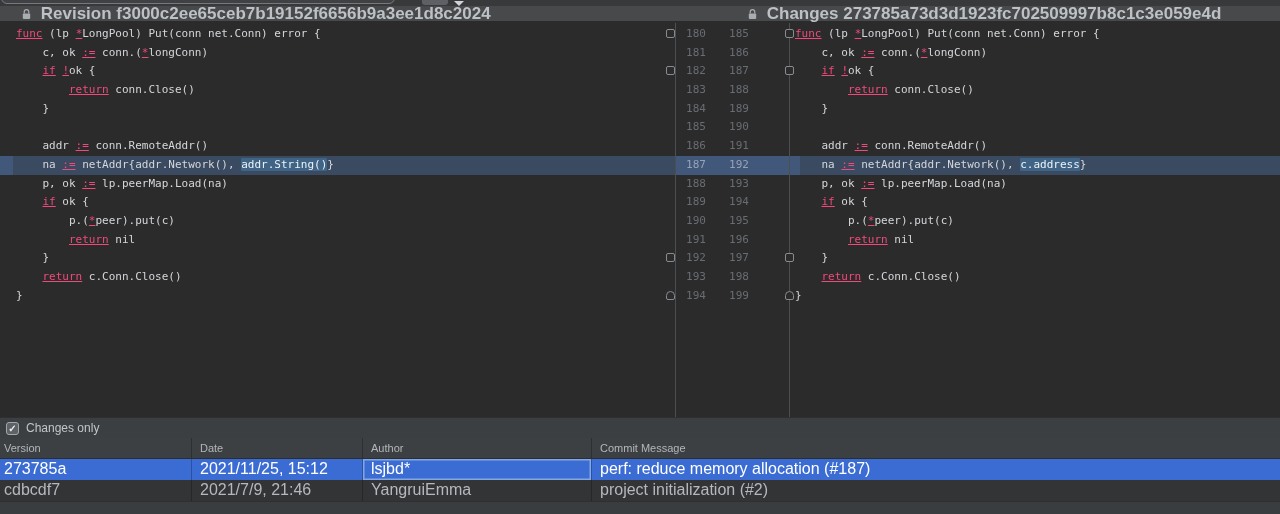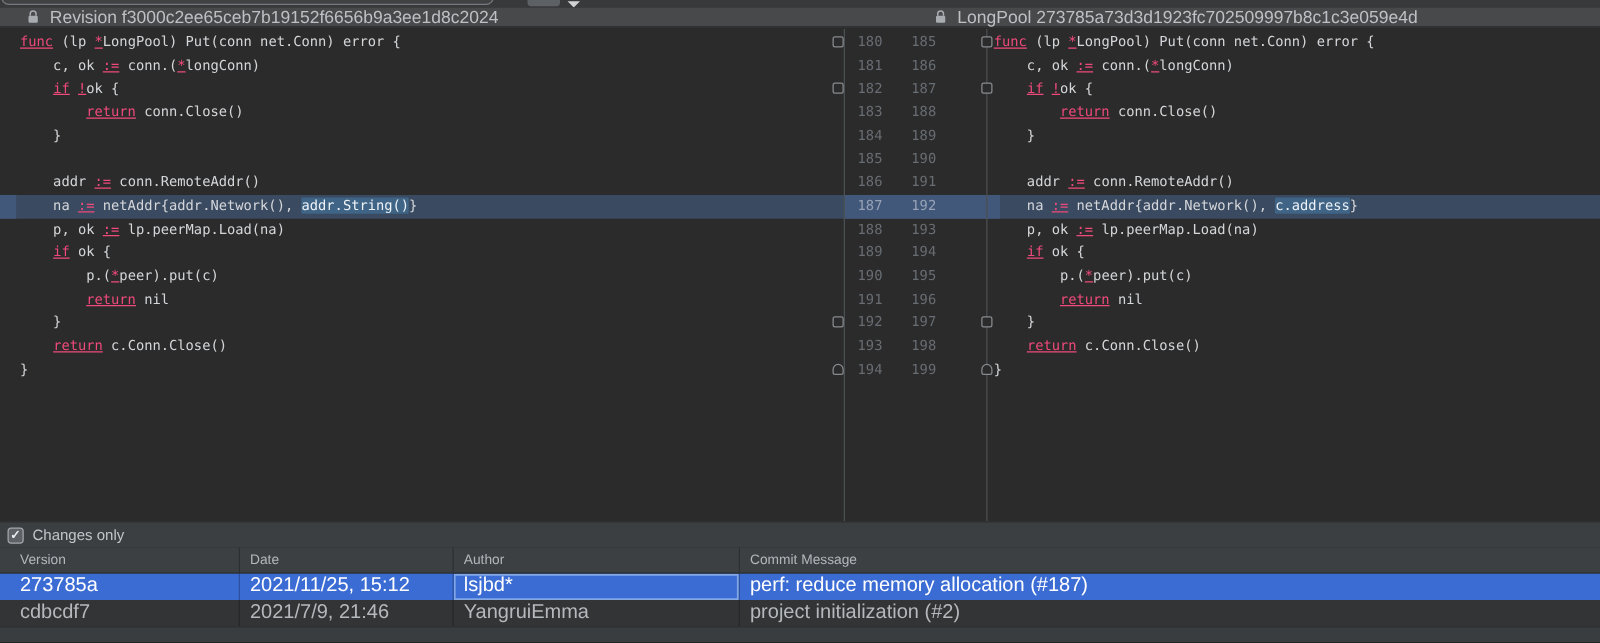--- a/index.html
+++ b/index.html
@@ -8,21 +8,21 @@
     position:relative; width:1280px; height:514px; overflow:hidden;
     background:var(--bg_editor); font-family:"Liberation Sans", sans-serif;
   }
   
   .top-sliver { position:absolute; left:0; top:0; width:1280px; height:6px; background:#38393b; overflow:hidden; }
   .input-edge { position:absolute; left:1px; top:-9px; width:394px; height:13px; border:1px solid #75797f; border-radius:6px; background:#3f4143; }
   .mini-button { position:absolute; left:422px; top:-6px; width:26px; height:11px; background:#5d6165; border-radius:3px; }
   .dropdown-arrow { position:absolute; left:454px; top:1px; width:0; height:0; border-left:5px solid transparent; border-right:5px solid transparent; border-top:5px solid #d0d3d6; }
   
   .rev-header { position:absolute; left:0; top:6px; width:1280px; height:16px; background:var(--bg_header_bar); border-bottom:1px solid #2a2b2d; }
-  .rev { position:absolute; top:0; height:16px; line-height:15px; font-size:14px; color:var(--header_text); white-space:nowrap; }
+  .rev { position:absolute; top:0; height:16px; line-height:15px; font-size:17px; color:var(--header_text); white-space:nowrap;font-weight:bold; }
   .rev.left { left:22px; } .rev.right { left:748px; }
   .lock { display:inline-block; vertical-align:-1px; margin-right:5px; }
   
   .diff-area { position:absolute; left:0; top:23px; width:1280px; height:394px; background:var(--bg_editor); overflow:hidden; }
   .sep { position:absolute; top:0; bottom:0; width:1px; background:#4c4f52; }
   .hl-line   { position:absolute; left:0; right:0; height:19px; background:var(--diff_line_bg); }
   .hl-gutter { position:absolute; height:19px; background:var(--diff_gutter_bg); }
   .code { position:absolute; top:2px; z-index:2; font-family:"DejaVu Sans Mono", monospace; font-size:11px; color:var(--text_code); }
   .code.left  { left:0; width:674px; padding-left:16px; }
   .code.right { left:790px; right:0; padding-left:5px; }
@@ -41,21 +41,21 @@
   .changes-bar { position:absolute; left:0; top:417px; width:1280px; height:21px; background:var(--bg_bar); border-top:1px solid #2d2f31; }
   .checkbox { position:absolute; left:6px; top:4px; width:13px; height:13px; border:1px solid #a4a8ad; border-radius:3px; background:#5e6266; text-align:center; }
   .checkbox .check { display:block; font-size:10px; line-height:11px; color:#eceef0; font-weight:bold; }
   .changes-label { position:absolute; left:26px; top:3px; font-size:12px; line-height:15px; color:#c2c5c9; }
   
   .history-table { position:absolute; left:0; top:438px; width:1280px; }
   .trow { display:grid; grid-template-columns:192px 171px 229px 1fr; height:21px; }
   .thead { background:var(--table_header_bg); border-bottom:1px solid #2b2d2f; }
   .thead .cell { font-size:11px; color:#b3b6ba; }
   .cell { line-height:20px; padding-left:8px; white-space:nowrap; overflow:hidden; border-right:1px solid rgba(0,0,0,0.25); font-size:16px; }
-  .cell.first { padding-left:4px;margin-left:12px; }
+  .cell.first { padding-left:4px; }
   .cell:last-child { border-right:none; }
   .trow.data { background:var(--table_row_bg); color:#b5b8bc; }
   .trow.data.selected { background:var(--selection_blue); color:#ffffff; }
   .trow.data.selected .cell.b { font-weight:normal; }
   .cell.focused { box-shadow:inset 0 0 0 1.5px #82a7e4; }
   
   .bottom-strip { position:absolute; left:0; top:501px; width:1280px; height:13px; background:#3a3d40; border-top:1px solid #2d2f31; }
 </style>
 </head>
 <body>
@@ -74,21 +74,21 @@
             <path d="M2.2 4.5V3a2.3 2.3 0 0 1 4.6 0v1.5" fill="none" stroke="#a9adb2" stroke-width="1.2"></path>
             <rect x="0.8" y="4.5" width="7.4" height="5.6" rx="1" fill="#a9adb2"></rect>
           </svg></span>
       <span>Revision f3000c2ee65ceb7b19152f6656b9a3ee1d8c2024</span>
     </div>
     <div class="rev right">
       <span class="lock"><svg width="9" height="11" viewBox="0 0 9 11">
             <path d="M2.2 4.5V3a2.3 2.3 0 0 1 4.6 0v1.5" fill="none" stroke="#a9adb2" stroke-width="1.2"></path>
             <rect x="0.8" y="4.5" width="7.4" height="5.6" rx="1" fill="#a9adb2"></rect>
           </svg></span>
-      <span>LongPool 273785a73d3d1923fc702509997b8c1c3e059e4d</span>
+      <span>Changes 273785a73d3d1923fc702509997b8c1c3e059e4d</span>
     </div>
   </div>
 
   <div class="diff-area">
     <div id="highlight-layer">
         <div class="hl-line" style="top: 132.9px;"></div>
         <div class="hl-gutter" style="top: 132.9px; left: 675px; width: 114px;"></div>
         <div class="hl-gutter" style="top: 132.9px; left: 0px; width: 13px;"></div>
         <div class="hl-gutter" style="top: 132.9px; left: 789px; width: 11px;"></div>
       </div>

